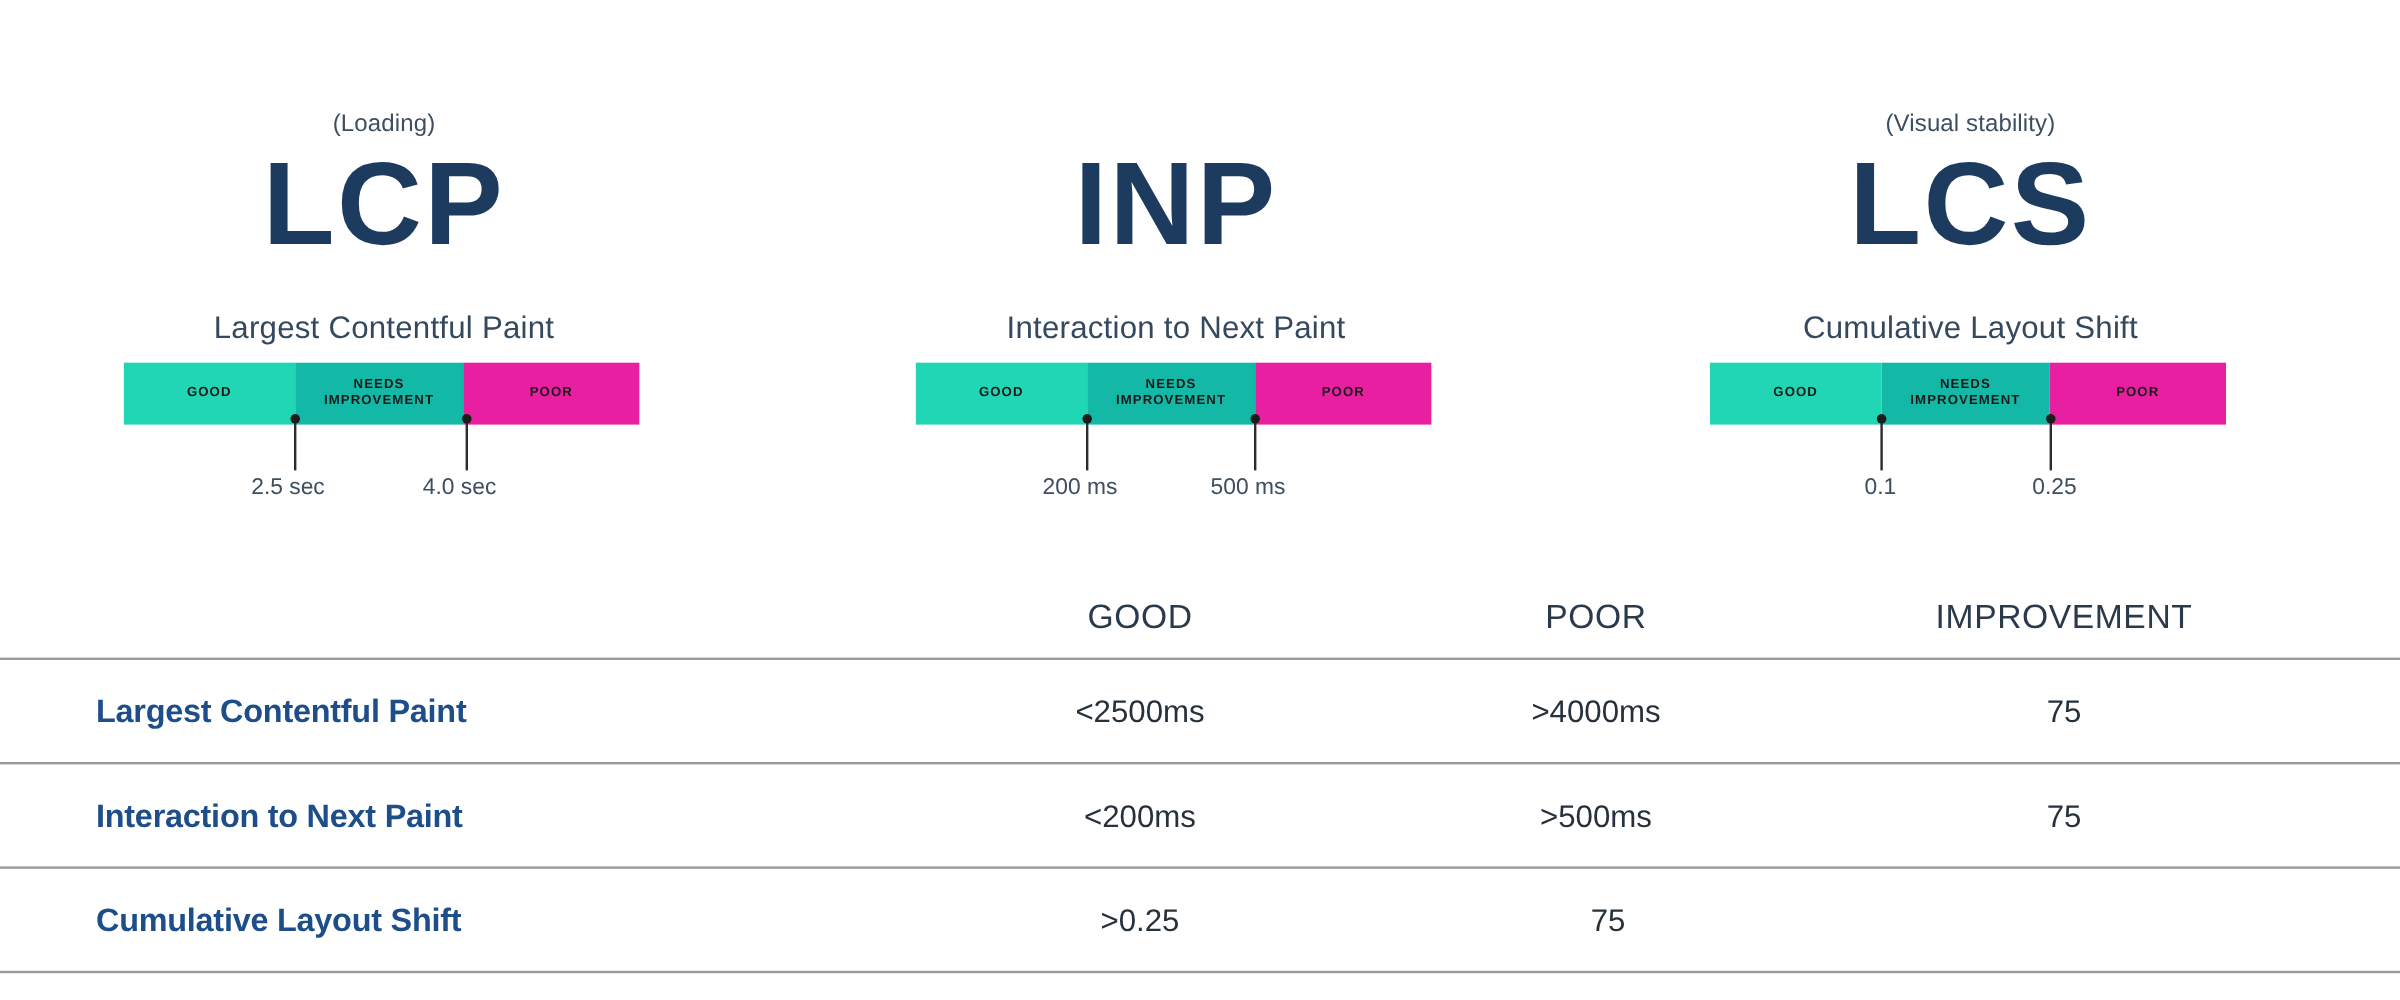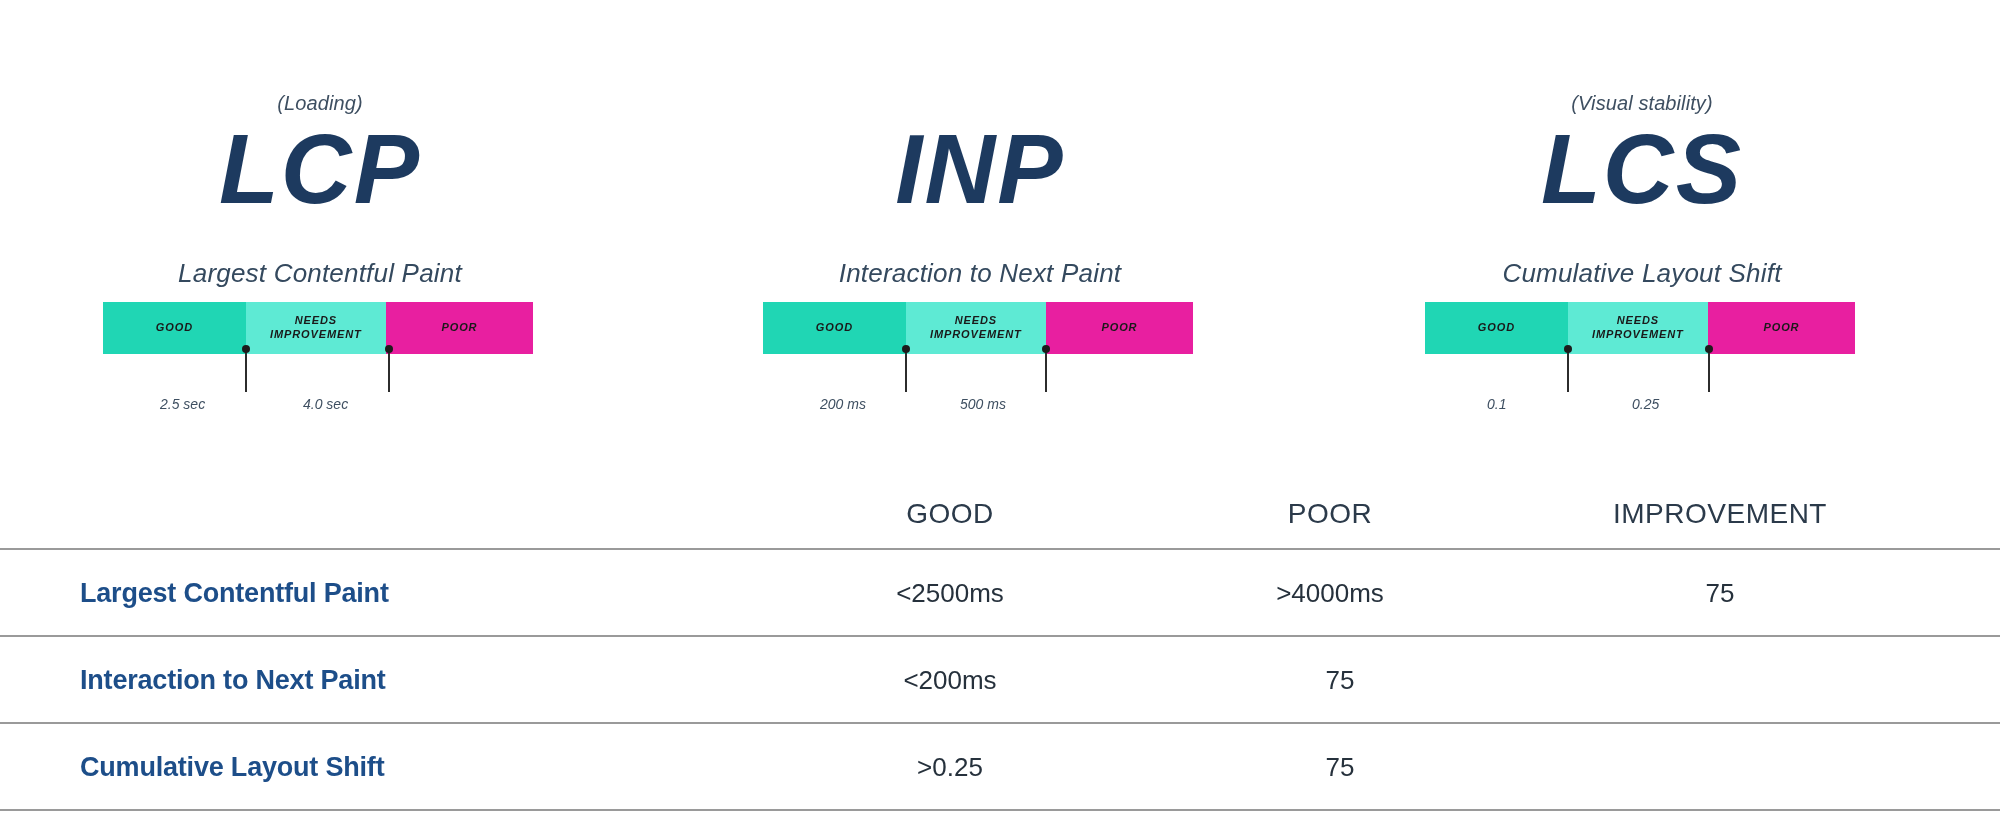--- a/index.html
+++ b/index.html
@@ -18,21 +18,20 @@
     overflow: hidden;
   }
 
   
   .metrics {
     position: absolute;
     top: 0;
     left: 0;
     width: 1688px;
     height: 450px;
-    font-style: italic;
   }
   .metric {
     position: absolute;
     top: 0;
     width: 640px;
     height: 450px;
   }
   .metric-1 { left: 0px; }
   .metric-2 { left: 660px; }
   .metric-3 { left: 1322px; }
@@ -87,42 +86,42 @@
     align-items: center;
     justify-content: center;
     text-align: center;
     font-size: 11px;
     font-weight: bold;
     letter-spacing: 0.9px;
     line-height: 1.25;
     color: #1a1a1a;
   }
   .seg-good  { width: 33.2%; background: #20D6B4; }
-  .seg-needs { width: 32.6%; background: #5eead4; }
+  .seg-needs { width: 32.6%; background: #14b8a6; }
   .seg-poor  { width: 34.2%; background: #E81FA0; }
 
   
   .tick {
     position: absolute;
     width: 2px;
     background: #2c2c2c;
   }
   .tick-dot {
     position: absolute;
     width: 8px;
     height: 8px;
     border-radius: 50%;
     background: #1c1c1c;
     margin-left: -3px;
   }
   .tick-label {
     position: absolute;
-    font-size: 14px;
+    font-size: 19px;
     color: #3e4f61;
-    text-align: left;
+    text-align: center;
     width: 160px;
     margin-left: -80px;
   }
 
   
   .metric-1 .tick-a { left: 245px; top: 348px; height: 44px; }
   .metric-1 .dot-a  { left: 245px; top: 345px; }
   .metric-1 .lbl-a  { left: 240px; top: 396px; }
   .metric-1 .tick-b { left: 388px; top: 348px; height: 44px; }
   .metric-1 .dot-b  { left: 388px; top: 345px; }
@@ -266,20 +265,21 @@
     <div class="c-metric">Largest Contentful Paint</div>
     <div class="c-good">&lt;2500ms</div>
     <div class="c-poor">&gt;4000ms</div>
     <div class="c-pct">75</div>
     <div class="rule rule-bot"></div>
   </div>
 
   <div class="trow trow-body">
     <div class="c-metric">Interaction to Next Paint</div>
     <div class="c-good">&lt;200ms</div>
+    <div class="c-poor">&gt;500ms</div>
     <div class="c-pct">75</div>
     <div class="rule rule-bot"></div>
   </div>
 
   <div class="trow trow-body">
     <div class="c-metric">Cumulative Layout Shift</div>
     <div class="c-poor">&gt;0.25</div>
     <div class="c-pct">75</div>
     <div class="rule rule-bot"></div>
   </div>

